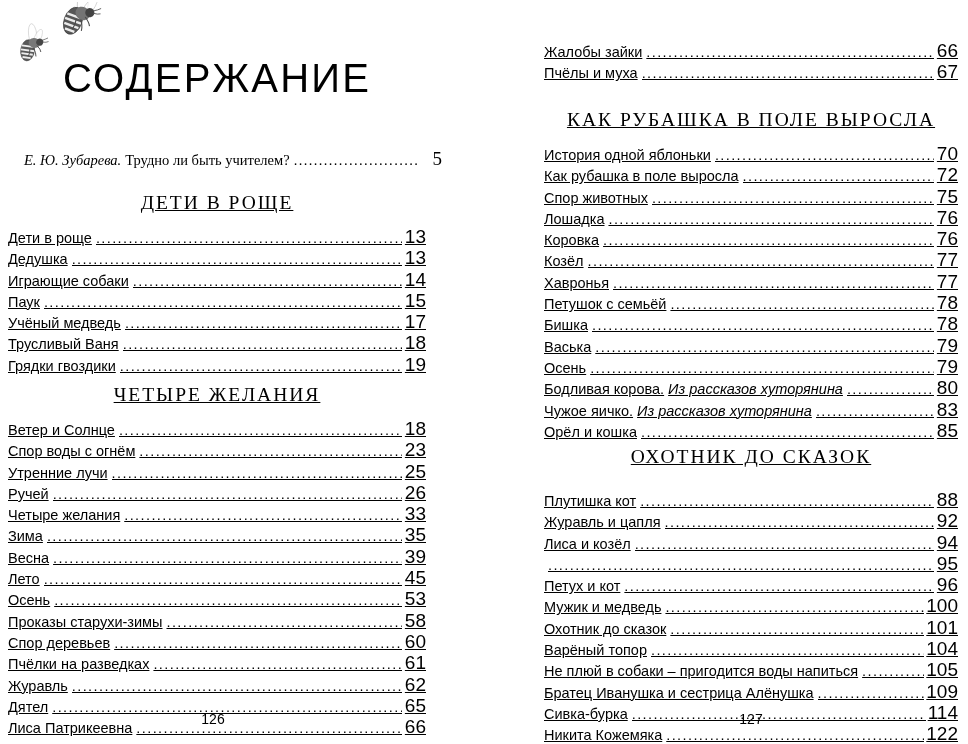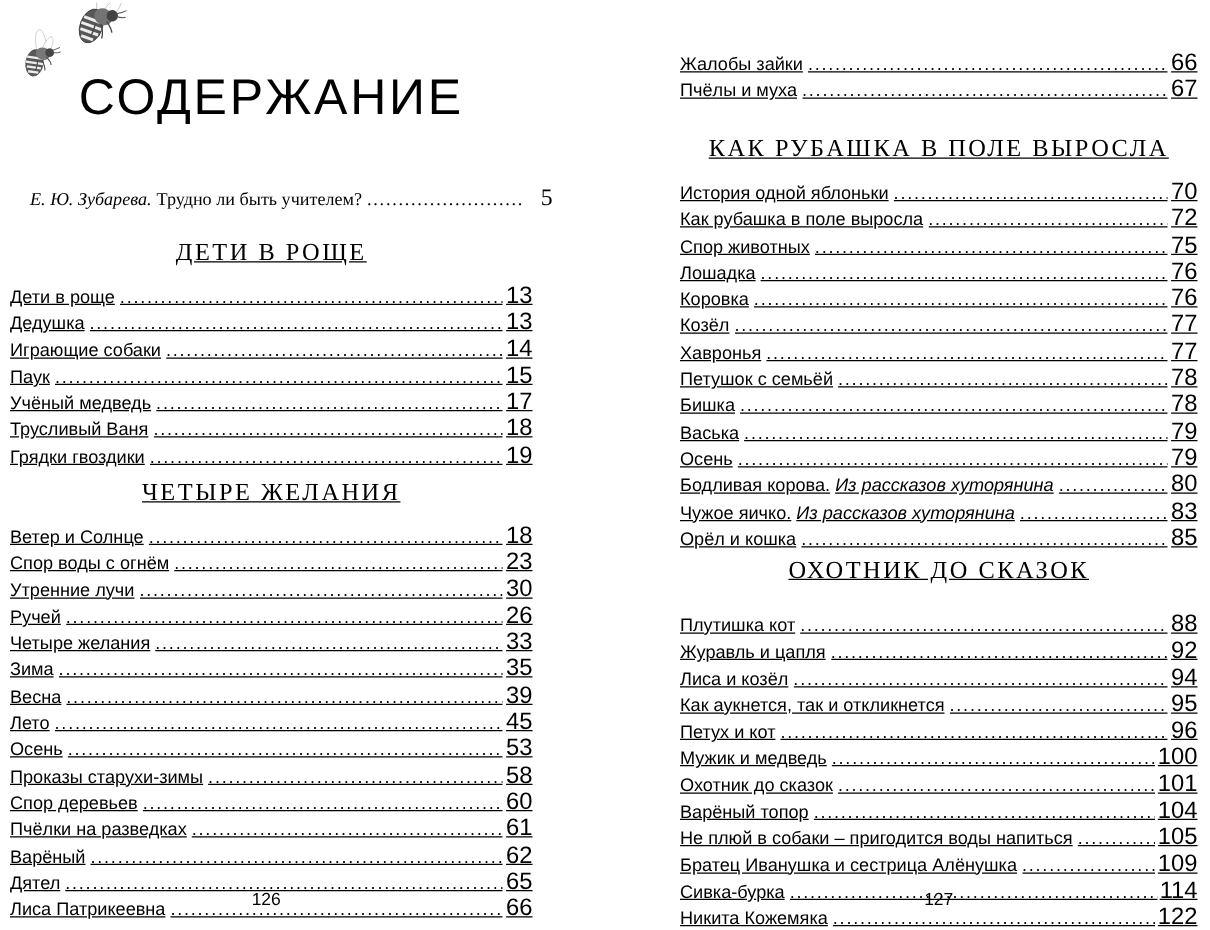--- a/index.html
+++ b/index.html
@@ -244,21 +244,21 @@
         <span class="pagenum">18</span>
       </div>
       <div class="toc-entry">
         <span>Спор воды с огнём</span>
         <span class="leader">.........................................................................................................</span>
         <span class="pagenum">23</span>
       </div>
       <div class="toc-entry">
         <span>Утренние лучи</span>
         <span class="leader">.........................................................................................................</span>
-        <span class="pagenum">30</span>
+        <span class="pagenum">25</span>
       </div>
       <div class="toc-entry">
         <span>Ручей</span>
         <span class="leader">.........................................................................................................</span>
         <span class="pagenum">26</span>
       </div>
       <div class="toc-entry">
         <span>Четыре желания</span>
         <span class="leader">.........................................................................................................</span>
         <span class="pagenum">33</span>
@@ -292,21 +292,21 @@
         <span>Спор деревьев</span>
         <span class="leader">.........................................................................................................</span>
         <span class="pagenum">60</span>
       </div>
       <div class="toc-entry">
         <span>Пчёлки на разведках</span>
         <span class="leader">.........................................................................................................</span>
         <span class="pagenum">61</span>
       </div>
       <div class="toc-entry">
-        <span>Варёный</span>
+        <span>Журавль</span>
         <span class="leader">.........................................................................................................</span>
         <span class="pagenum">62</span>
       </div>
       <div class="toc-entry">
         <span>Дятел</span>
         <span class="leader">.........................................................................................................</span>
         <span class="pagenum">65</span>
       </div>
       <div class="toc-entry">
         <span>Лиса Патрикеевна</span>
@@ -426,21 +426,20 @@
         <span>Журавль и цапля</span>
         <span class="leader">.........................................................................................................</span>
         <span class="pagenum">92</span>
       </div>
       <div class="toc-entry">
         <span>Лиса и козёл</span>
         <span class="leader">.........................................................................................................</span>
         <span class="pagenum">94</span>
       </div>
       <div class="toc-entry">
-        <span>Как аукнется, так и откликнется</span>
         <span class="leader">.........................................................................................................</span>
         <span class="pagenum">95</span>
       </div>
       <div class="toc-entry">
         <span>Петух и кот</span>
         <span class="leader">.........................................................................................................</span>
         <span class="pagenum">96</span>
       </div>
       <div class="toc-entry">
         <span>Мужик и медведь</span>

